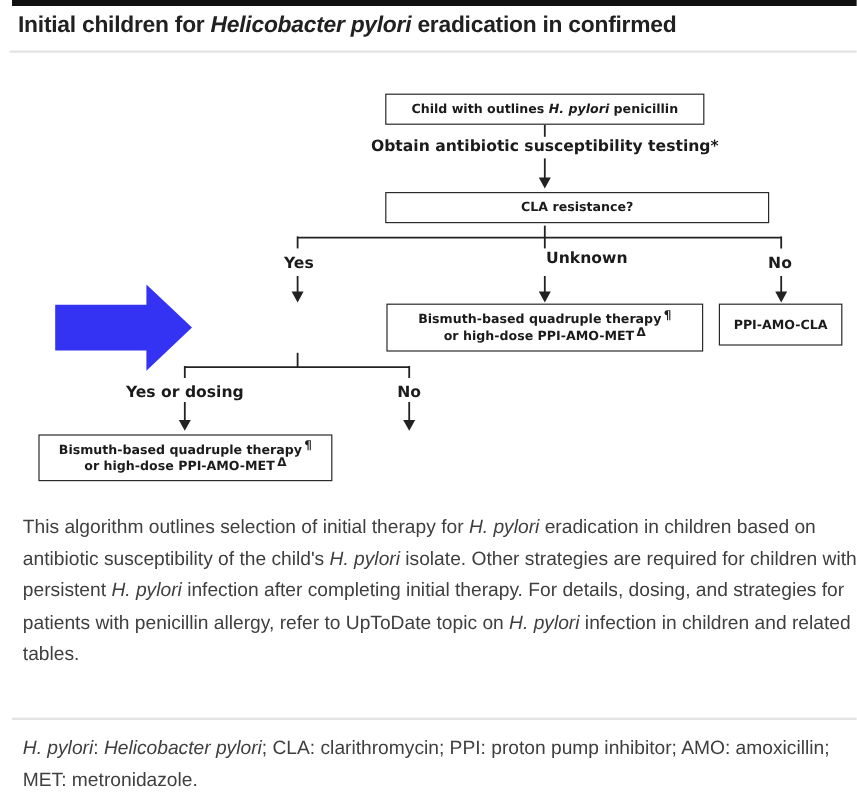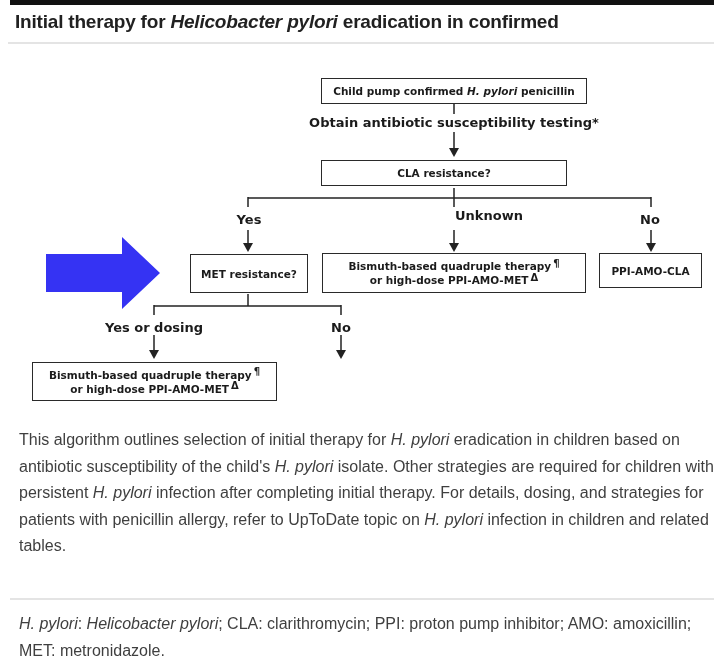--- a/index.html
+++ b/index.html
@@ -32,21 +32,21 @@
 
   .description{position:absolute;left:19px;top:427px;width:700px;font-size:16px;line-height:26.6px;color:var(--body-text);}
   .footer-divider{position:absolute;left:10px;top:598px;width:704px;height:2px;background:var(--divider);}
   .abbreviations{position:absolute;left:19px;top:610px;width:700px;font-size:16px;line-height:27px;color:var(--body-text);}
 </style>
 </head>
 <body>
 
 <div class="top-bar"></div>
 
-<h1 class="page-title"><span>Initial therapy for </span><span class="it">Helicobacter pylori</span><span> eradication in confirmed</span></h1>
+<h1 class="page-title"><span>Initial children for </span><span class="it">Helicobacter pylori</span><span> eradication in confirmed</span></h1>
 <div class="title-divider"></div>
 
 <div class="flow">
 
   <svg width="714" height="420" viewBox="0 0 714 420" aria-hidden="true">
 
     <polygon points="46,254 122,254 122,237 160,273 122,309 122,292 46,292" fill="#3533f3"></polygon>
 
     <g>
       <line class="c-line" x1="454" y1="104" x2="454" y2="114"></line>
@@ -71,36 +71,33 @@
       <line class="c-line" x1="651" y1="230" x2="651" y2="244"></line>
       <polygon class="c-head" points="646,243 656,243 651,252"></polygon>
       <line class="c-line" x1="154" y1="335" x2="154" y2="351"></line>
       <polygon class="c-head" points="149,350 159,350 154,359"></polygon>
       <line class="c-line" x1="341" y1="335" x2="341" y2="351"></line>
       <polygon class="c-head" points="336,350 346,350 341,359"></polygon>
     </g>
   </svg>
 
   <div class="fc-box" style="left:321px;top:78px;width:266px;height:26px;">
-    <div><span>Child pump confirmed </span><span class="it">H. pylori</span><span> penicillin</span></div>
+    <div><span>Child with outlines </span><span class="it">H. pylori</span><span> penicillin</span></div>
   </div>
 
   <div class="fc-label" style="left:454px;top:115px;">Obtain antibiotic susceptibility testing*</div>
 
-  <div class="fc-box" style="left:321px;top:160px;width:246px;height:26px;">
+  <div class="fc-box" style="left:321px;top:160px;width:320px;height:26px;">
     <div>CLA resistance?</div>
   </div>
 
   <div class="fc-label" style="left:249px;top:212px;">Yes</div>
   <div class="fc-label" style="left:454px;top:208px;margin-left:35px;">Unknown</div>
   <div class="fc-label" style="left:650px;top:212px;">No</div>
 
-  <div class="fc-box" style="left:190px;top:254px;width:118px;height:39px;">
-    <div>MET resistance?</div>
-  </div>
 
   <div class="fc-box" style="left:322px;top:253px;width:264px;height:40px;">
     <div><span>Bismuth-based quadruple therapy</span><sup>¶</sup></div>
     <div><span>or high-dose PPI-AMO-MET</span><sup>Δ</sup></div>
   </div>
 
   <div class="fc-box" style="left:599px;top:253px;width:103px;height:35px;">
     <div>PPI-AMO-CLA</div>
   </div>
 

